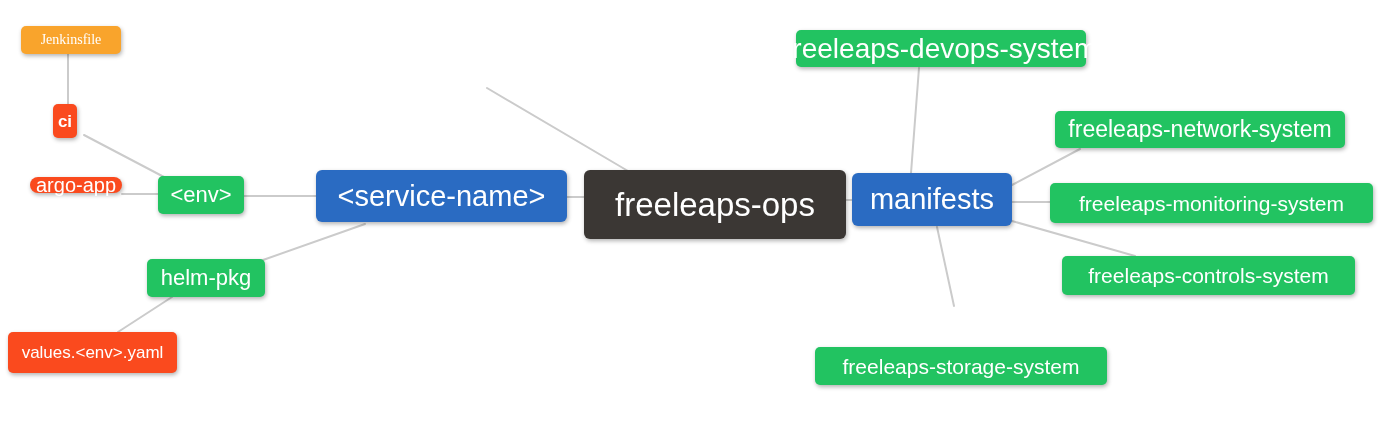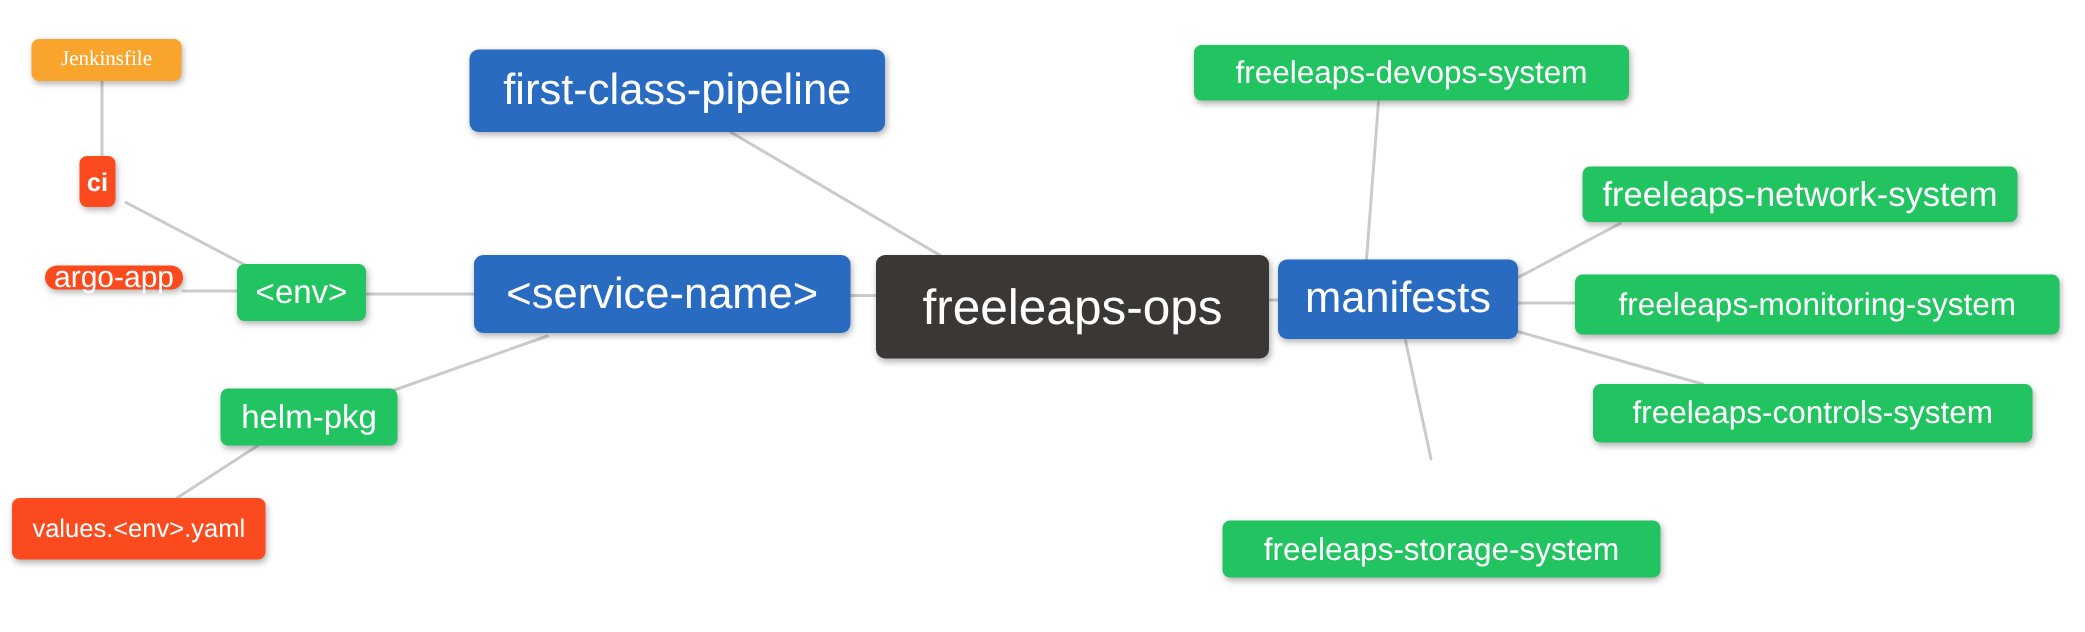--- a/index.html
+++ b/index.html
@@ -73,29 +73,28 @@
   <div class="node node-red" style="left:53px; top:104px; width:24px; height:34px; font-size:17px; font-weight:700;">ci</div>
 
   <div class="node node-red" style="left:30px; top:177px; width:92px; height:16px; font-size:20px;border-radius:15px;">argo-app</div>
 
   <div class="node node-green" style="left:158px; top:176px; width:86px; height:38px; font-size:22px;">&lt;env&gt;</div>
 
   <div class="node node-green" style="left:147px; top:259px; width:118px; height:38px; font-size:22px;">helm-pkg</div>
 
   <div class="node node-red" style="left:8px; top:332px; width:169px; height:41px; font-size:17px;">values.&lt;env&gt;.yaml</div>
 
-  <div class="node node-blue" style="left:313px; top:33px; width:277px; height:55px; font-size:29px;">first-class-pipeline</div>
 
   <div class="node node-blue" style="left:316px; top:170px; width:251px; height:52px; font-size:29px;">&lt;service-name&gt;</div>
 
   <div class="node node-root" style="left:584px; top:170px; width:262px; height:69px; font-size:33px;">freeleaps-ops</div>
 
   <div class="node node-blue" style="left:852px; top:173px; width:160px; height:53px; font-size:29px;">manifests</div>
 
-  <div class="node node-green" style="left:796px; top:30px; width:290px; height:37px; font-size:21px;">freeleaps-devops-system</div>
+  <div class="node node-green" style="left:796px; top:30px; width:290px; height:37px; font-size:28px;">freeleaps-devops-system</div>
 
   <div class="node node-green" style="left:1055px; top:111px; width:290px; height:37px; font-size:23px;">freeleaps-network-system</div>
 
   <div class="node node-green" style="left:1050px; top:183px; width:323px; height:40px; font-size:21px;text-align:right;">freeleaps-monitoring-system</div>
 
   <div class="node node-green" style="left:1062px; top:256px; width:293px; height:39px; font-size:21px;">freeleaps-controls-system</div>
 
   <div class="node node-green" style="left:815px; top:307px; width:292px; height:38px; font-size:21px;margin-top:40px;">freeleaps-storage-system</div>
 
 </div>

